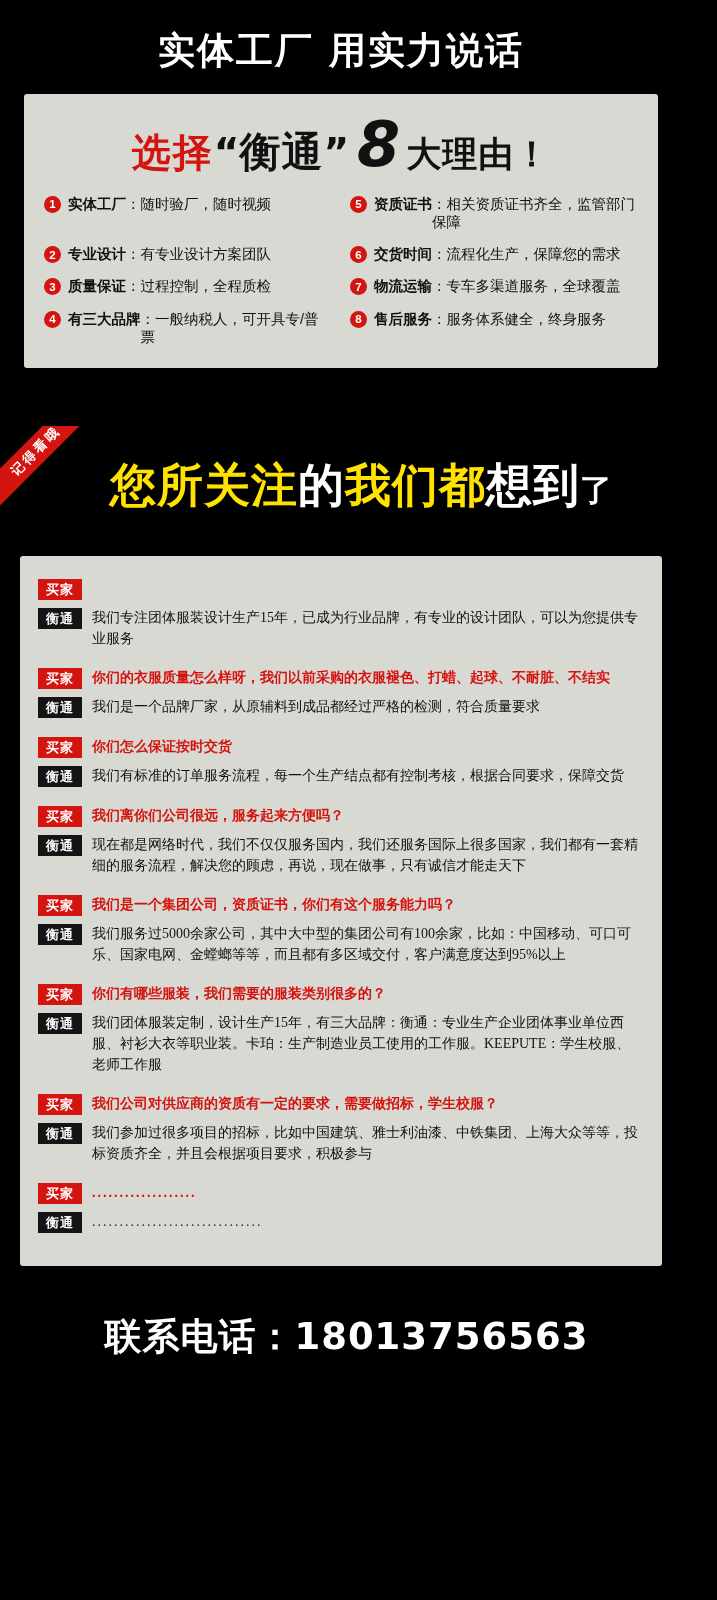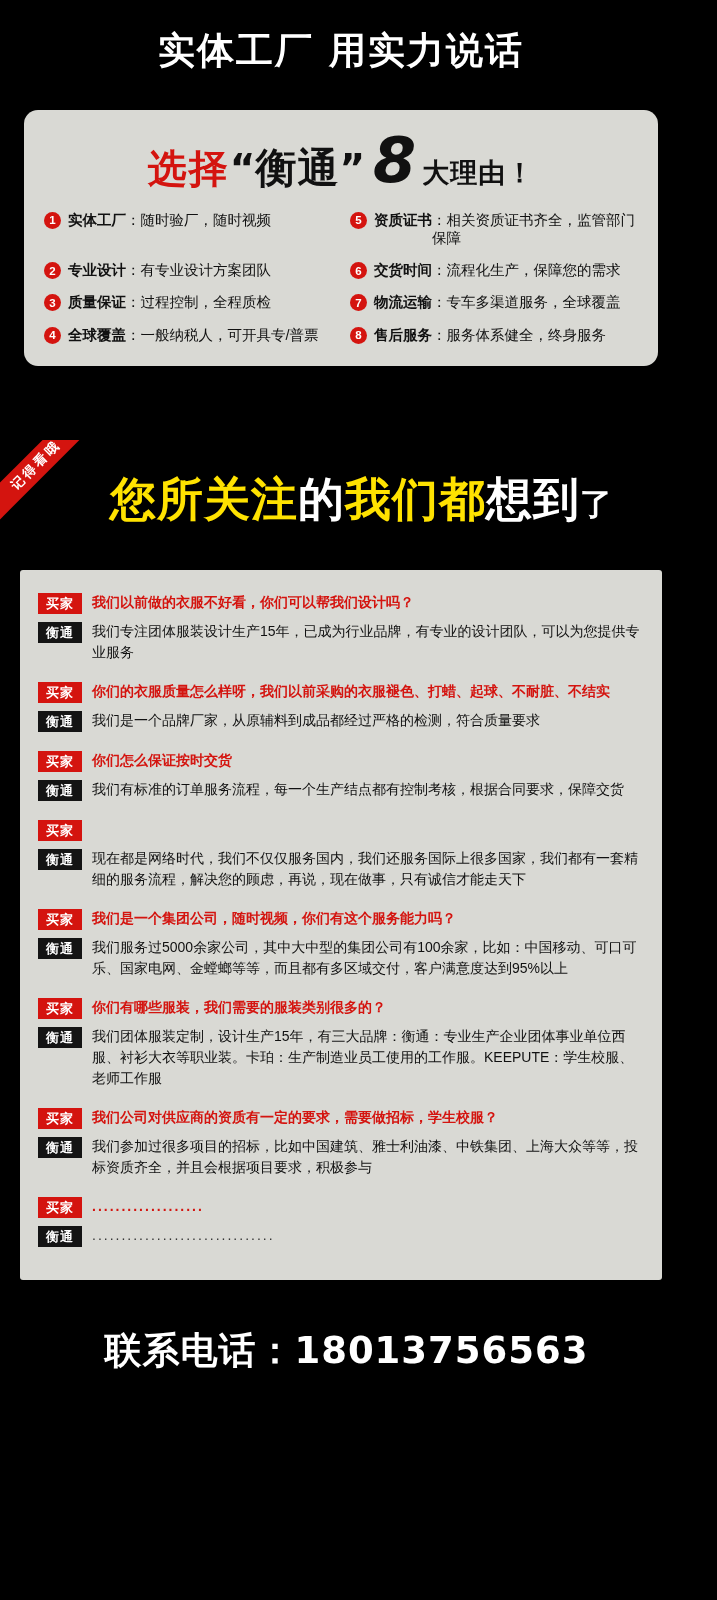--- a/index.html
+++ b/index.html
@@ -27,23 +27,23 @@
   .sec1-title {
     text-align: center;
     color: #ffffff;
     font-size: 37px;
     font-weight: bold;
     letter-spacing: 2px;
     padding: 8px 0 18px 0;
     font-family: "DejaVu Sans", "Liberation Sans", sans-serif;
   }
   .reasons-card {
-    margin: 16px 24px;
+    margin: 0 24px;
     background: #d9d9d4;
-    border-radius: 14px;
+    border-radius: 3px;
     padding: 22px 20px 22px 20px;
   }
   .reasons-head {
     text-align: center;
     white-space: nowrap;
     line-height: 1;
     padding: 4px 0 22px 0;
     display: flex;
     justify-content: center;
     align-items: baseline;
@@ -72,21 +72,21 @@
     color: #111;
     font-size: 62px;
     font-weight: bold;
     font-style: italic;
     line-height: 0.8;
     margin: 0 6px 0 8px;
     font-family: "DejaVu Sans", "Liberation Sans", sans-serif;
   }
   .rh-tail {
     color: #111;
-    font-size: 27px;
+    font-size: 35px;
     font-weight: bold;
     letter-spacing: 1px;
     font-family: "DejaVu Sans", "Liberation Sans", sans-serif;
   }
   .reasons-grid {
     display: grid;
     grid-template-columns: 1fr 1fr;
     column-gap: 18px;
     row-gap: 14px;
   }
@@ -185,20 +185,21 @@
   }
 
   .qa-card {
     margin: 12px 20px 0 20px;
     background: #d9d9d4;
     border-radius: 3px;
     padding: 22px 18px 26px 18px;
   }
   .qa-block {
     margin-bottom: 18px;
+    font-family: Liberation Serif, serif;
   }
   .qa-block:last-child { margin-bottom: 0; }
   .qa-row {
     display: flex;
     align-items: flex-start;
     margin-bottom: 7px;
   }
   .tag {
     flex: 0 0 auto;
     width: 44px;
@@ -298,21 +299,21 @@
         </div>
 
         <div class="reason">
           <span class="num">7</span>
           <span class="rlabel">物流运输</span>
           <span class="rtext">：专车多渠道服务，全球覆盖</span>
         </div>
 
         <div class="reason">
           <span class="num">4</span>
-          <span class="rlabel">全球覆盖</span>
+          <span class="rlabel">有三大品牌</span>
           <span class="rtext">：一般纳税人，可开具专/普票</span>
         </div>
 
         <div class="reason">
           <span class="num">8</span>
           <span class="rlabel">售后服务</span>
           <span class="rtext">：服务体系健全，终身服务</span>
         </div>
 
       </div>
@@ -328,21 +329,20 @@
       <div class="banner2-text">
         <span class="b2-y">您所关注</span><span class="b2-w">的</span><span class="b2-y">我们都</span><span class="b2-w">想到</span><span class="b2-small">了</span>
       </div>
     </div>
 
     <div class="qa-card">
 
       <div class="qa-block">
         <div class="qa-row">
           <span class="tag tag-buyer">买家</span>
-          <span class="qa-text q">我们以前做的衣服不好看，你们可以帮我们设计吗？</span>
         </div>
         <div class="qa-row">
           <span class="tag tag-brand">衡通</span>
           <span class="qa-text">我们专注团体服装设计生产15年，已成为行业品牌，有专业的设计团队，可以为您提供专业服务</span>
         </div>
       </div>
 
       <div class="qa-block">
         <div class="qa-row">
           <span class="tag tag-buyer">买家</span>
@@ -361,31 +361,32 @@
         </div>
         <div class="qa-row">
           <span class="tag tag-brand">衡通</span>
           <span class="qa-text">我们有标准的订单服务流程，每一个生产结点都有控制考核，根据合同要求，保障交货</span>
         </div>
       </div>
 
       <div class="qa-block">
         <div class="qa-row">
           <span class="tag tag-buyer">买家</span>
+          <span class="qa-text q">我们离你们公司很远，服务起来方便吗？</span>
         </div>
         <div class="qa-row">
           <span class="tag tag-brand">衡通</span>
           <span class="qa-text">现在都是网络时代，我们不仅仅服务国内，我们还服务国际上很多国家，我们都有一套精细的服务流程，解决您的顾虑，再说，现在做事，只有诚信才能走天下</span>
         </div>
       </div>
 
       <div class="qa-block">
         <div class="qa-row">
           <span class="tag tag-buyer">买家</span>
-          <span class="qa-text q">我们是一个集团公司，随时视频，你们有这个服务能力吗？</span>
+          <span class="qa-text q">我们是一个集团公司，资质证书，你们有这个服务能力吗？</span>
         </div>
         <div class="qa-row">
           <span class="tag tag-brand">衡通</span>
           <span class="qa-text">我们服务过5000余家公司，其中大中型的集团公司有100余家，比如：中国移动、可口可乐、国家电网、金螳螂等等，而且都有多区域交付，客户满意度达到95%以上</span>
         </div>
       </div>
 
       <div class="qa-block">
         <div class="qa-row">
           <span class="tag tag-buyer">买家</span>

